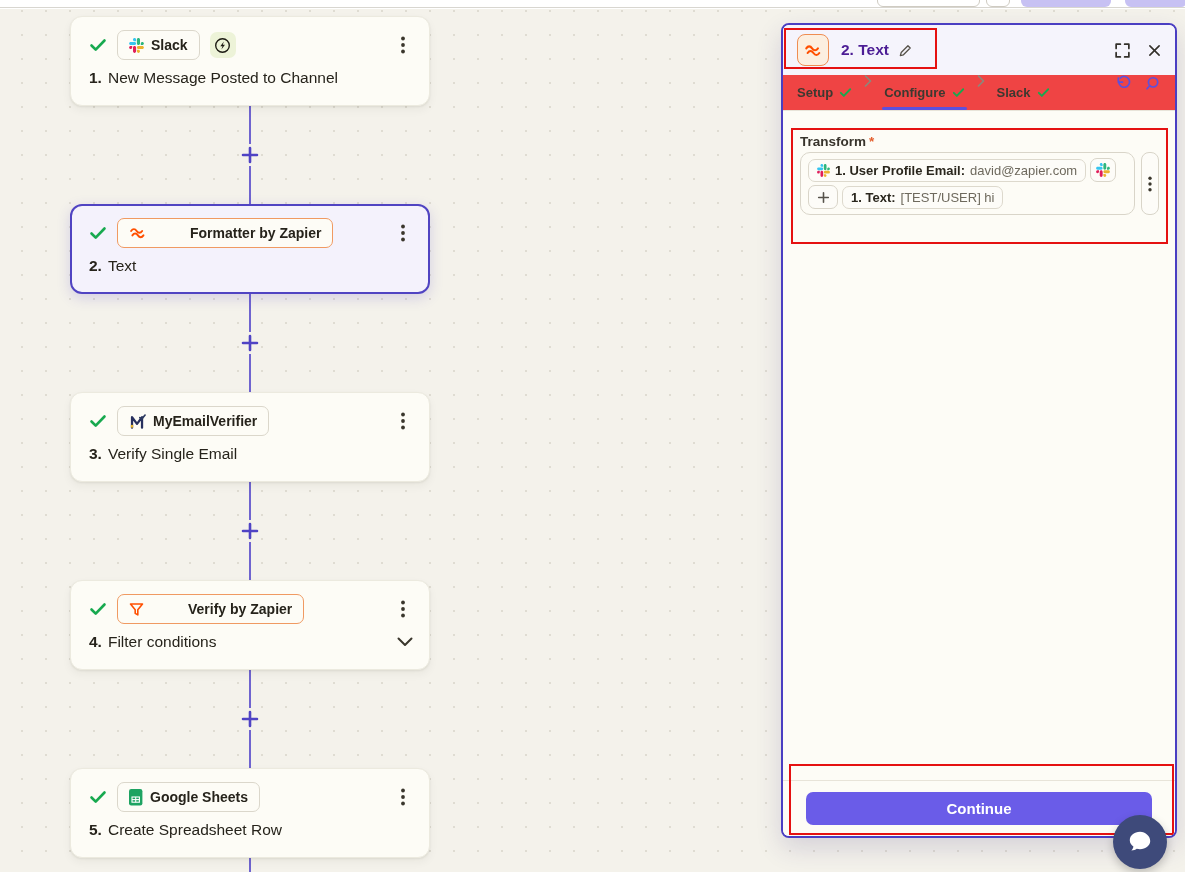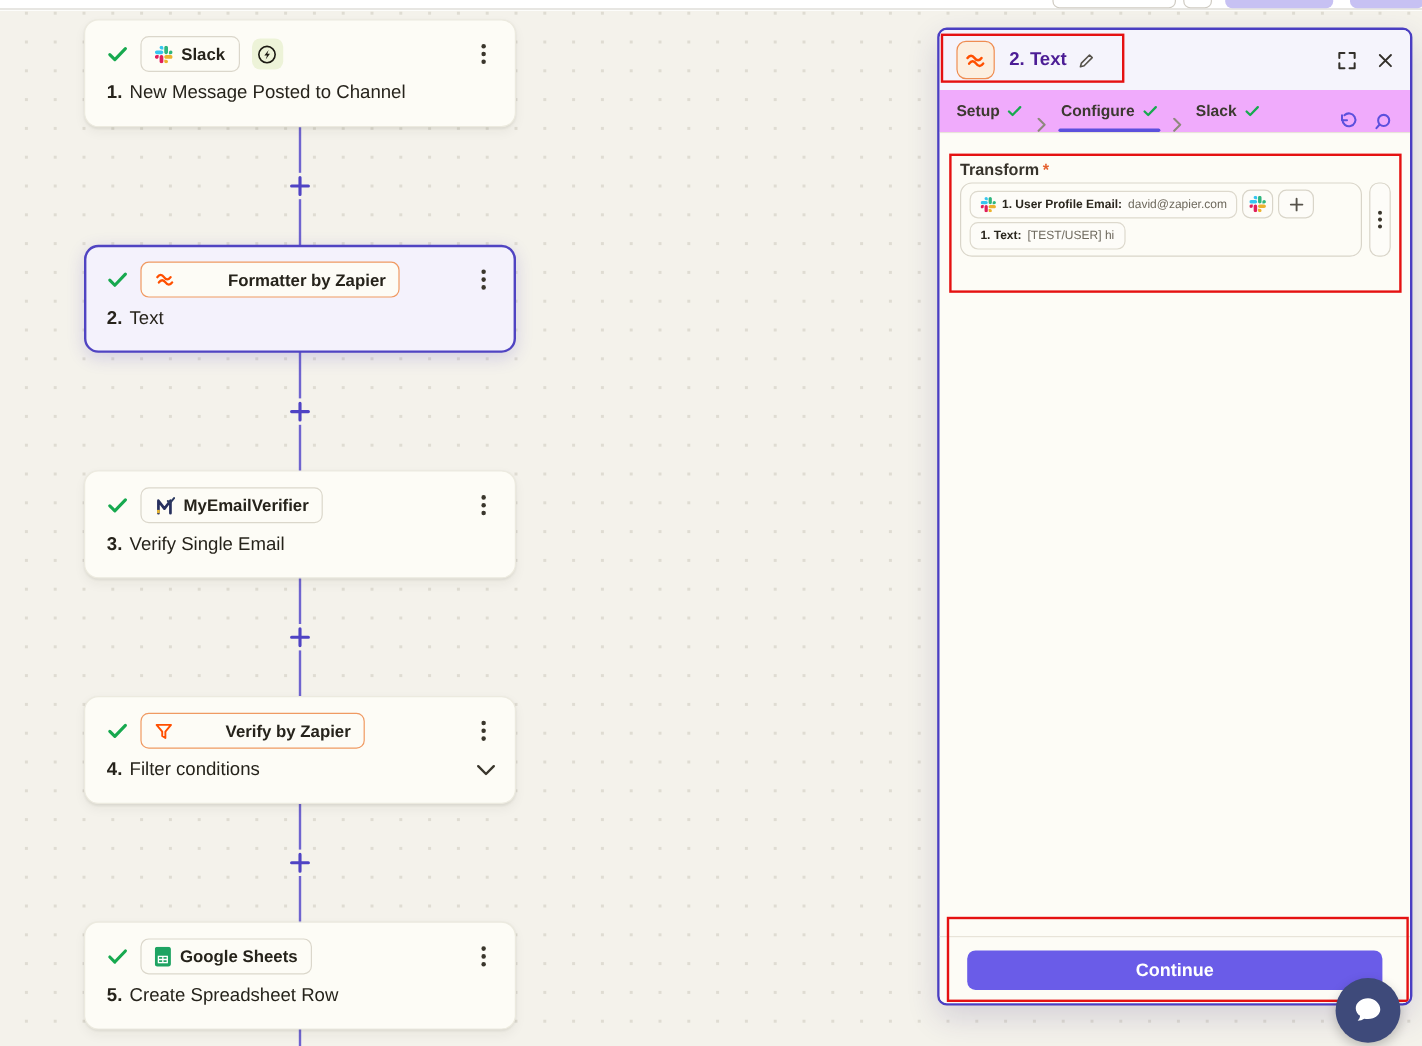--- a/index.html
+++ b/index.html
@@ -45,37 +45,37 @@
            border:2px solid #4a3ec2; border-radius:8px; box-shadow:0 10px 26px rgba(50,40,120,.16);
            z-index:10; overflow:hidden; }
   .p-header { position:relative; height:50px; background:#f5f4fc; display:flex; align-items:center; padding:0 14px; }
   .p-iconbox { width:32px; height:32px; border:1.5px solid #ef8d52; background:#fcefe0; border-radius:8px;
                display:flex; align-items:center; justify-content:center; }
   .p-title { margin-left:12px; font-size:15.5px; font-weight:700; color:#4c1d95; }
   .p-pencil { margin-left:9px; display:flex; cursor:pointer; }
   .p-hspacer { flex:1; }
   .icon-btn { display:flex; align-items:center; justify-content:center; cursor:pointer; background:none; border:none; }
 
-  .p-tabs { position:relative; height:36px; display:flex; align-items:flex-end; padding:0 14px;
-            background:#f0abfc; border-bottom:1px solid #e8e4d9; }
+  .p-tabs { position:relative; height:36px; display:flex; align-items:flex-start; padding:0 14px;
+            background:#ef4444; border-bottom:1px solid #e8e4d9; }
   .tab { position:relative; height:100%; display:flex; align-items:center; gap:6px;
          font-size:13px; font-weight:700; color:#3c3930; cursor:pointer; }
   .tab.active::after { content:""; position:absolute; left:-2px; right:-2px; bottom:0; height:3px;
                        background:#5c50dd; border-radius:2px; }
   .tab-sep { margin:0 12px; display:flex; align-items:center; }
   .p-tab-icons { margin-left:auto; display:flex; align-items:center; gap:13px; }
 
   .p-body { position:relative; height:669px; background:#fdfcf6; }
   .field-label { position:absolute; left:17px; top:23px; font-size:13.5px; font-weight:700; color:#38342c; }
   .req { color:#e4602f; margin-left:3px; }
   .field-row { position:absolute; left:17px; top:41px; width:359px; display:flex; gap:6px; align-items:stretch; }
   .token-box { width:335px; min-height:61px; border:1px solid #d9d5c9; border-radius:10px; padding:5px 7px;
                display:flex; flex-wrap:wrap; align-items:center; gap:3px 4px; cursor:text; }
   .token { display:inline-flex; align-items:center; gap:5px; border:1px solid #ddd9cd; border-radius:7px;
-           padding:2px 8px; background:#fdfcf8; font-size:10px; line-height:17px; color:#6e695d; cursor:pointer; }
+           padding:2px 8px; background:#fdfcf8; font-size:13px; line-height:17px; color:#6e695d; cursor:pointer; }
   .token b { font-weight:700; color:#2a261d; }
   .mini-btn { height:24px; border:1px solid #d9d5c9; border-radius:7px; background:#fdfcf8;
               display:inline-flex; align-items:center; justify-content:center; cursor:pointer; }
   .mini-btn.slack { width:26px; }
   .mini-btn.plus { width:30px; }
   .side-kebab { width:18px; border:1px solid #d9d5c9; border-radius:8px; display:flex; align-items:center;
                 justify-content:center; cursor:pointer; background:#fdfcf8; }
 
   .p-footer { position:absolute; left:0; right:0; bottom:0; height:56px; background:#fdfcf6;
               border-top:1px solid #e8e4d9; display:flex; align-items:center; padding:0 23px; }

